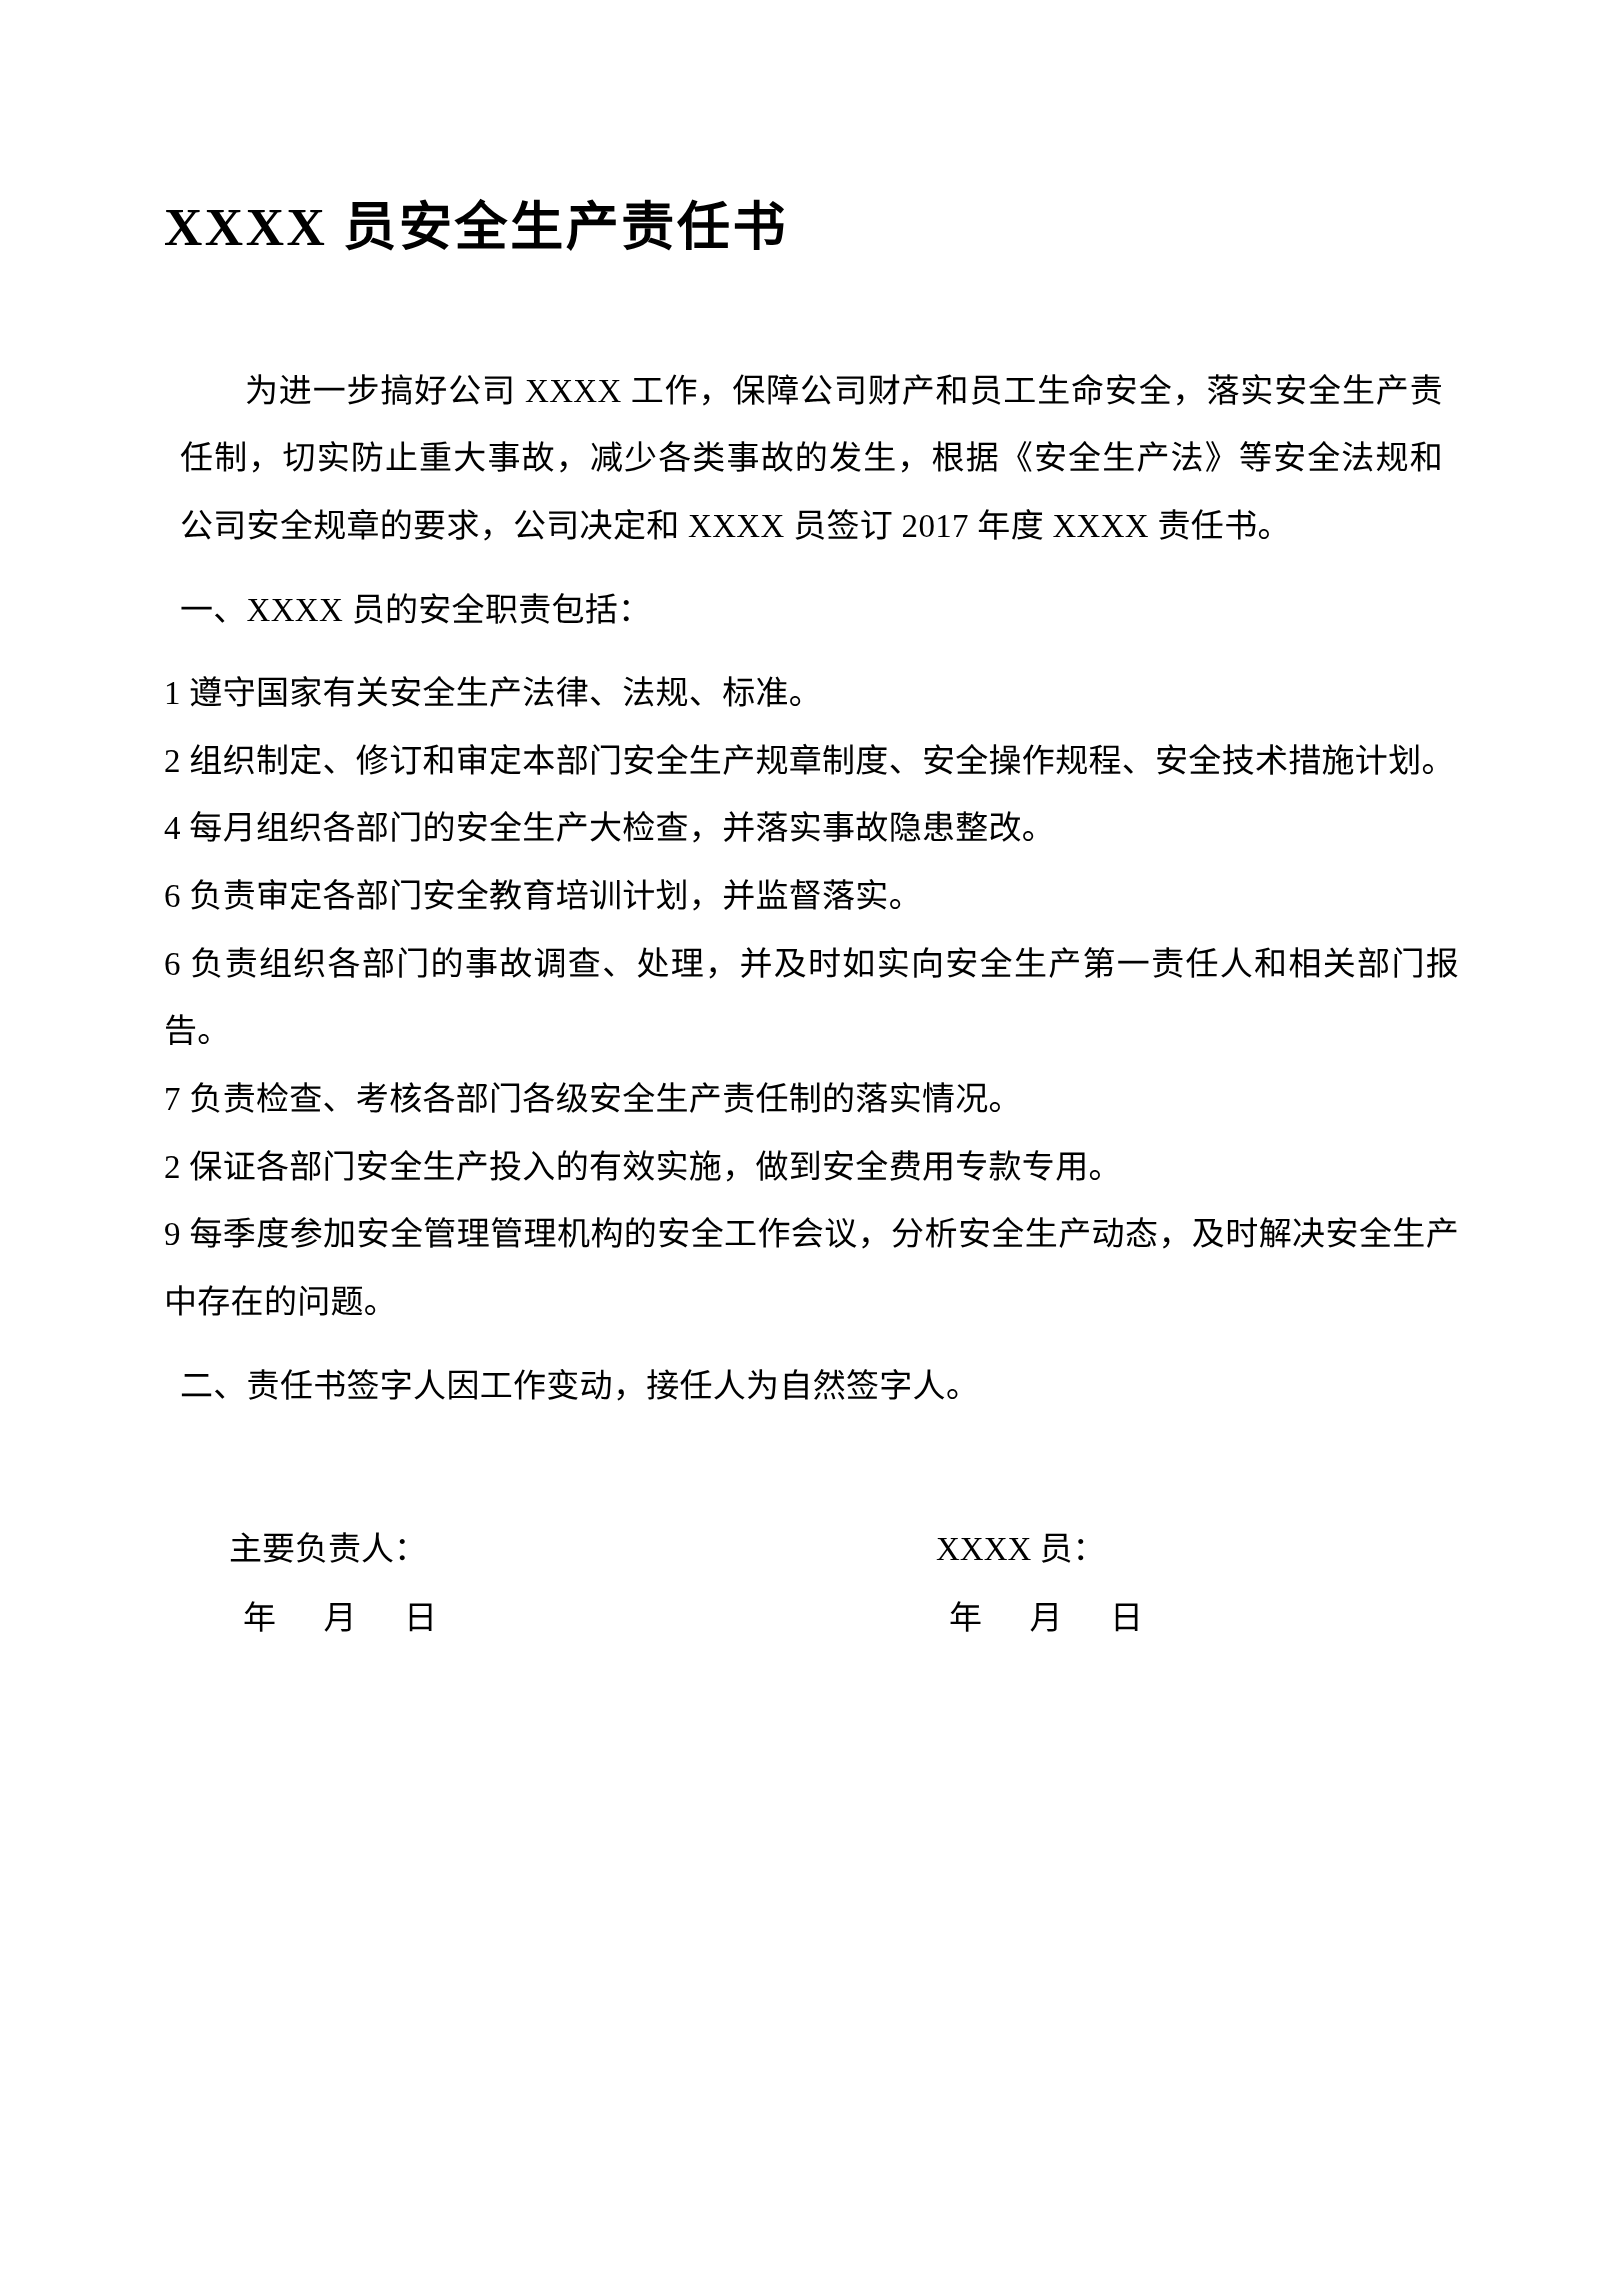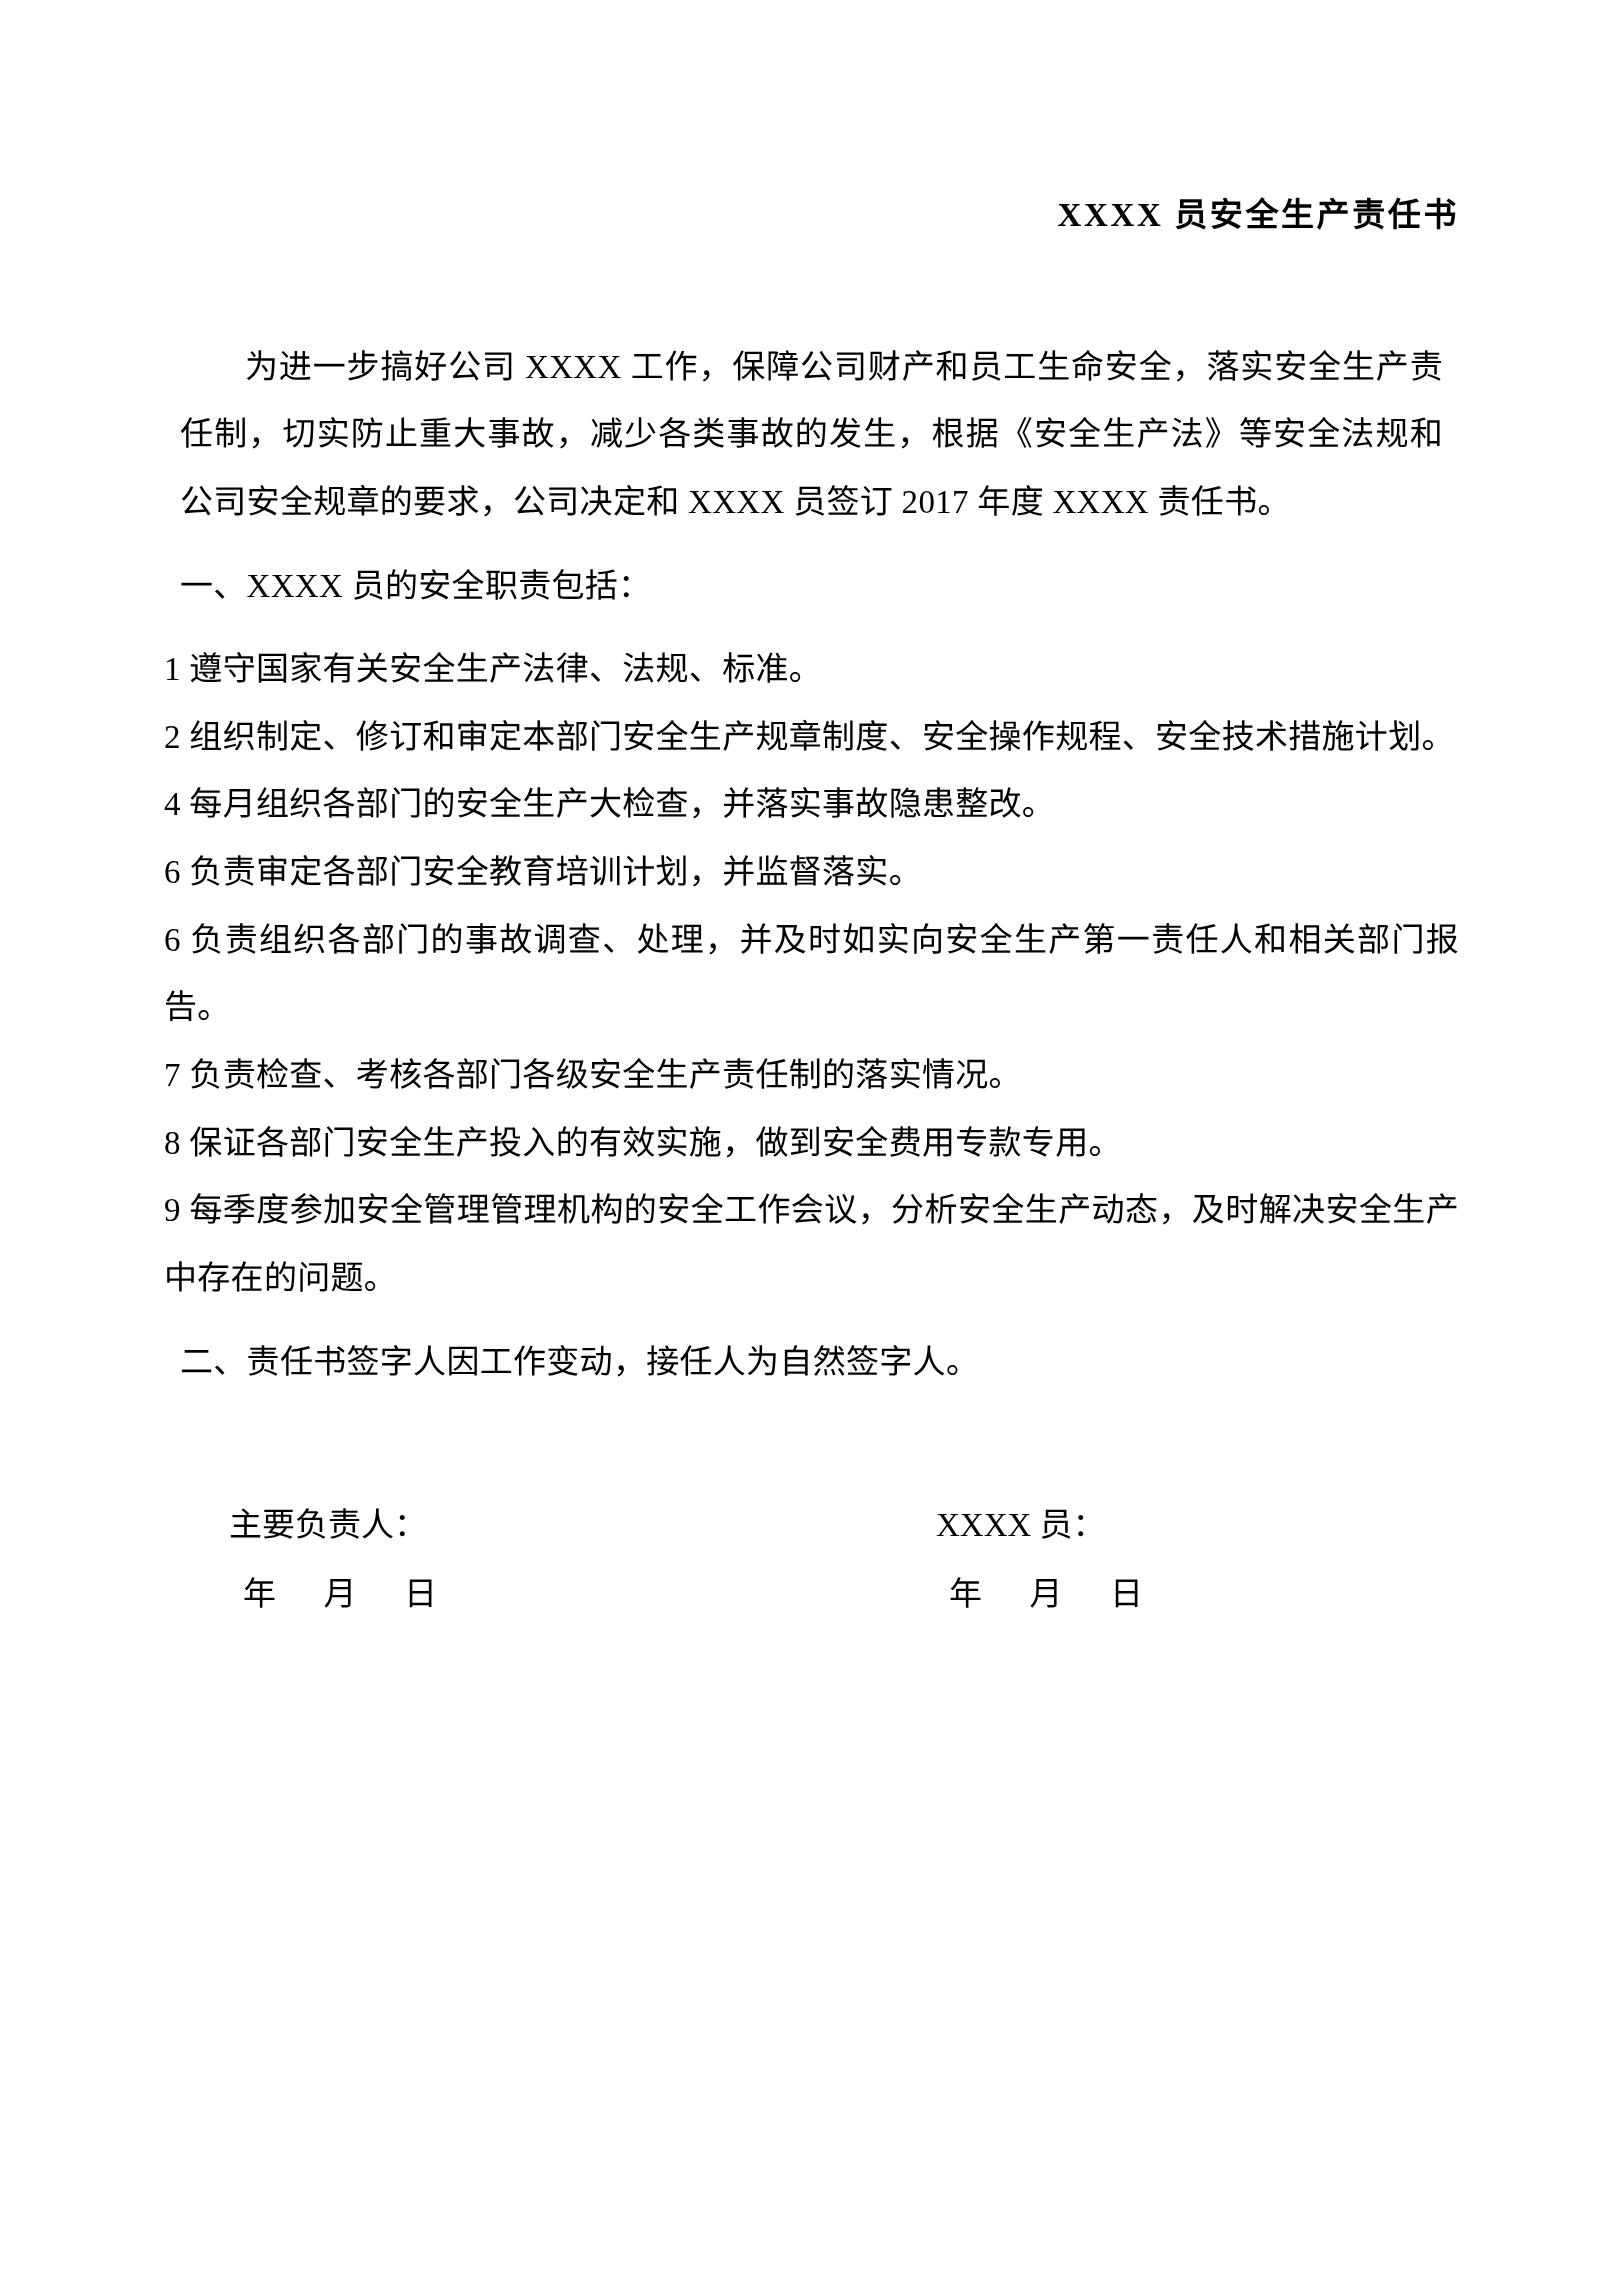--- a/index.html
+++ b/index.html
@@ -16,22 +16,22 @@
   }
   .page {
     position: relative;
     box-sizing: border-box;
     width: 1623px;
     height: 2295px;
     padding: 157px 164px 131px 164px;
     background: #ffffff;
   }
   .doc-title {
-    text-align: right;
-    font-size: 33px;
+    text-align: left;
+    font-size: 53px;
     font-weight: bold;
     letter-spacing: 2.6px;
     line-height: 1.2;
     margin: 39px 0 0 0;
     font-family: "Liberation Serif", "DejaVu Serif", serif;
   }
   .body-block {
     margin-top: 98px;
   }
   .para {
@@ -110,21 +110,21 @@
 
 
     <p class="list-item">4 每月组织各部门的安全生产大检查，并落实事故隐患整改。</p>
 
     <p class="list-item">6 负责审定各部门安全教育培训计划，并监督落实。</p>
 
     <p class="list-item">6 负责组织各部门的事故调查、处理，并及时如实向安全生产第一责任人和相关部门报告。</p>
 
     <p class="list-item">7 负责检查、考核各部门各级安全生产责任制的落实情况。</p>
 
-    <p class="list-item">8 保证各部门安全生产投入的有效实施，做到安全费用专款专用。</p>
+    <p class="list-item">2 保证各部门安全生产投入的有效实施，做到安全费用专款专用。</p>
 
     <p class="list-item">9 每季度参加安全管理管理机构的安全工作会议，分析安全生产动态，及时解决安全生产中存在的问题。</p>
 
     <p class="para">二、责任书签字人因工作变动，接任人为自然签字人。</p>
 
   </div>
 
   <div class="sign-block">
     <div class="sign-row">
       <div class="col-left">主要负责人：</div>

